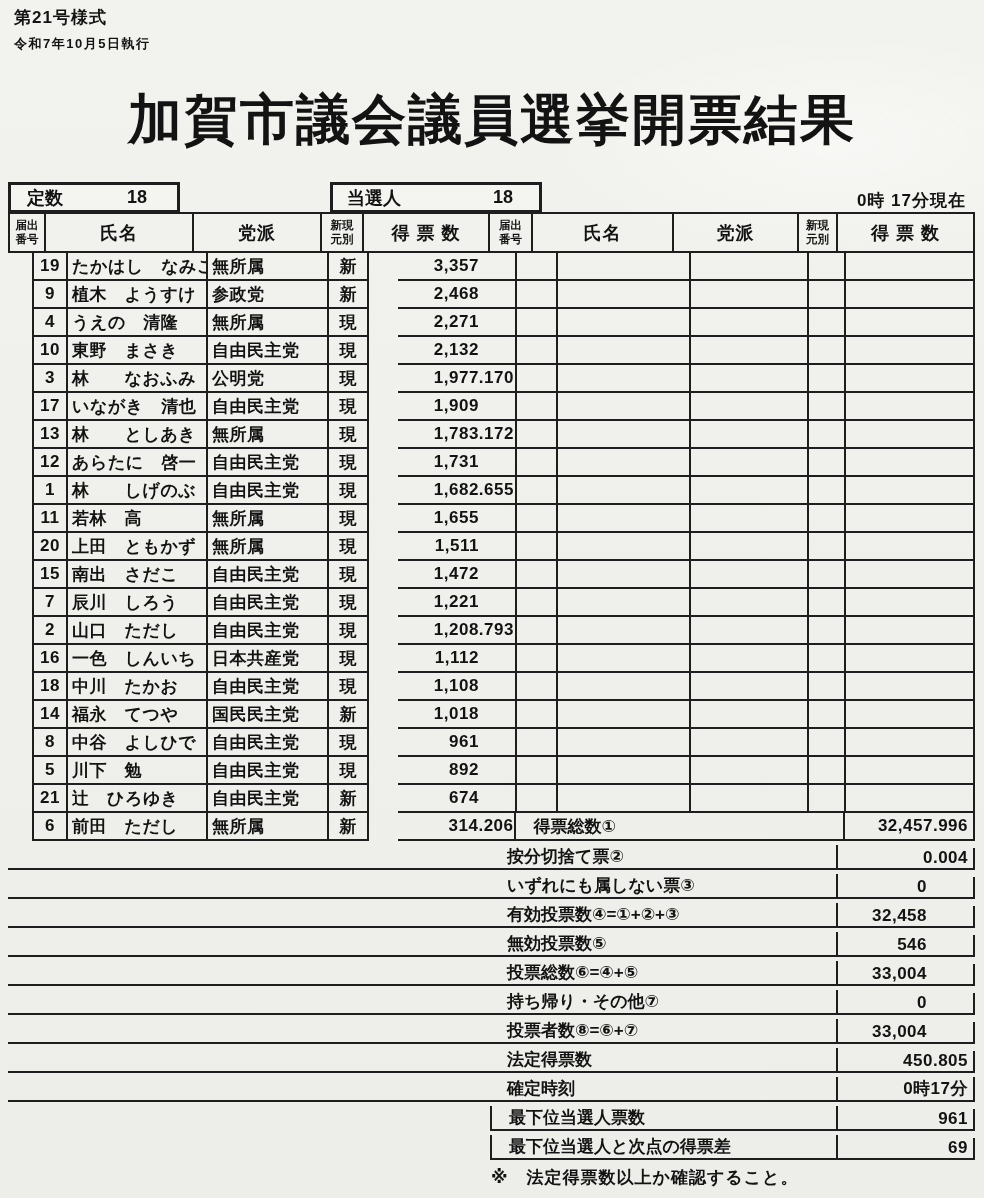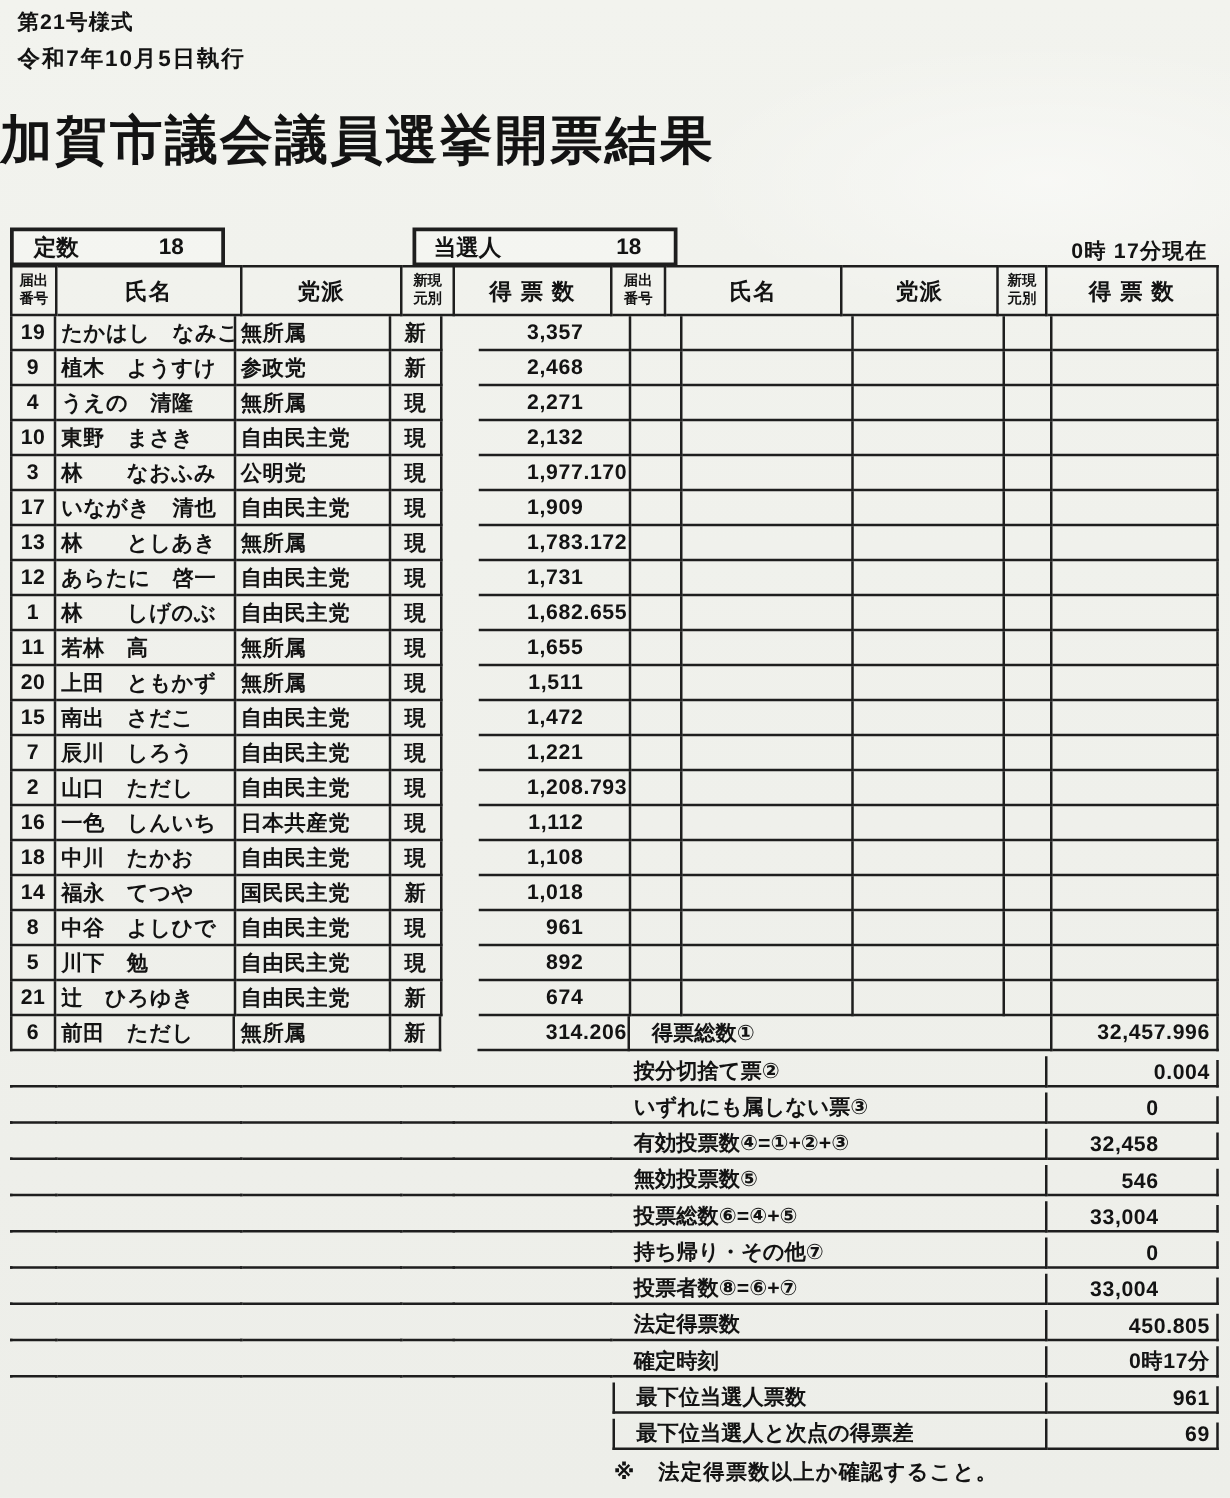--- a/index.html
+++ b/index.html
@@ -15,24 +15,24 @@
     background:var(--paper);
   }
   .page{
     position:relative;width:984px;height:1198px;overflow:hidden;
     background:
       radial-gradient(420px 160px at 85% 12%, rgba(255,255,255,.45), rgba(255,255,255,0) 70%),
       linear-gradient(180deg,#f2f3ee 0%,#eff0eb 55%,#edeee9 100%);
   }
   .abs{position:absolute;}
   .form-no{left:14px;top:6px;font-size:17px;font-weight:600;letter-spacing:1px;}
-  .exec-date{left:14px;top:35px;font-size:18px;font-weight:600;letter-spacing:1.5px;}
+  .exec-date{left:14px;top:35px;font-size:13px;font-weight:600;letter-spacing:1.5px;}
   .title{
-    left:0;top:84px;width:984px;margin:0;text-align:left;
-    font-size:42px;font-weight:900;letter-spacing:2px;
+    left:0;top:84px;width:984px;margin:0;text-align:center;
+    font-size:54px;font-weight:900;letter-spacing:2px;
   }
   .info-box{
     top:182px;height:31px;border:3px solid var(--line);
     display:flex;align-items:center;justify-content:space-between;
     font-size:18px;font-weight:700;box-sizing:border-box;
     background:rgba(255,255,255,.25);
   }
   .seats-box{left:8px;width:172px;padding:0 30px 0 16px;}
   .elected-box{left:330px;width:212px;padding:0 26px 0 14px;}
   .as-of{top:189px;right:18px;font-size:17px;font-weight:600;letter-spacing:1px;}
@@ -58,21 +58,21 @@
   .r-no{width:43px;}   .r-name{width:141px;} .r-party{width:125px;} .r-status{width:39px;} .r-votes{width:137px;}
   .sum-label{width:348px;padding-left:17px;}
   .sum-value{width:137px;justify-content:flex-end;letter-spacing:.5px;}
   .sum-value.edge{padding-right:5px;}
   .sum-value.pad{padding-right:46px;}
   .spacer{width:482px;}
 
   .hd{justify-content:center;font-size:18px;letter-spacing:1px;}
   .two{flex-direction:column;justify-content:center;font-size:11.5px;line-height:1.2;letter-spacing:0;text-align:center;}
   .center{justify-content:center;}
-  .num{justify-content:center;letter-spacing:.5px;}
+  .num{justify-content:center;letter-spacing:.5px;margin-left:24px;}
   .jp{padding-left:4px;letter-spacing:.5px;}
   .votes{padding:0;margin-left:29px;}
   .vi{flex:1;text-align:right;letter-spacing:.5px;}
   .vd{width:36px;text-align:left;letter-spacing:.5px;}
 </style>
 </head>
 <body>
 
 <div class="page">
 

